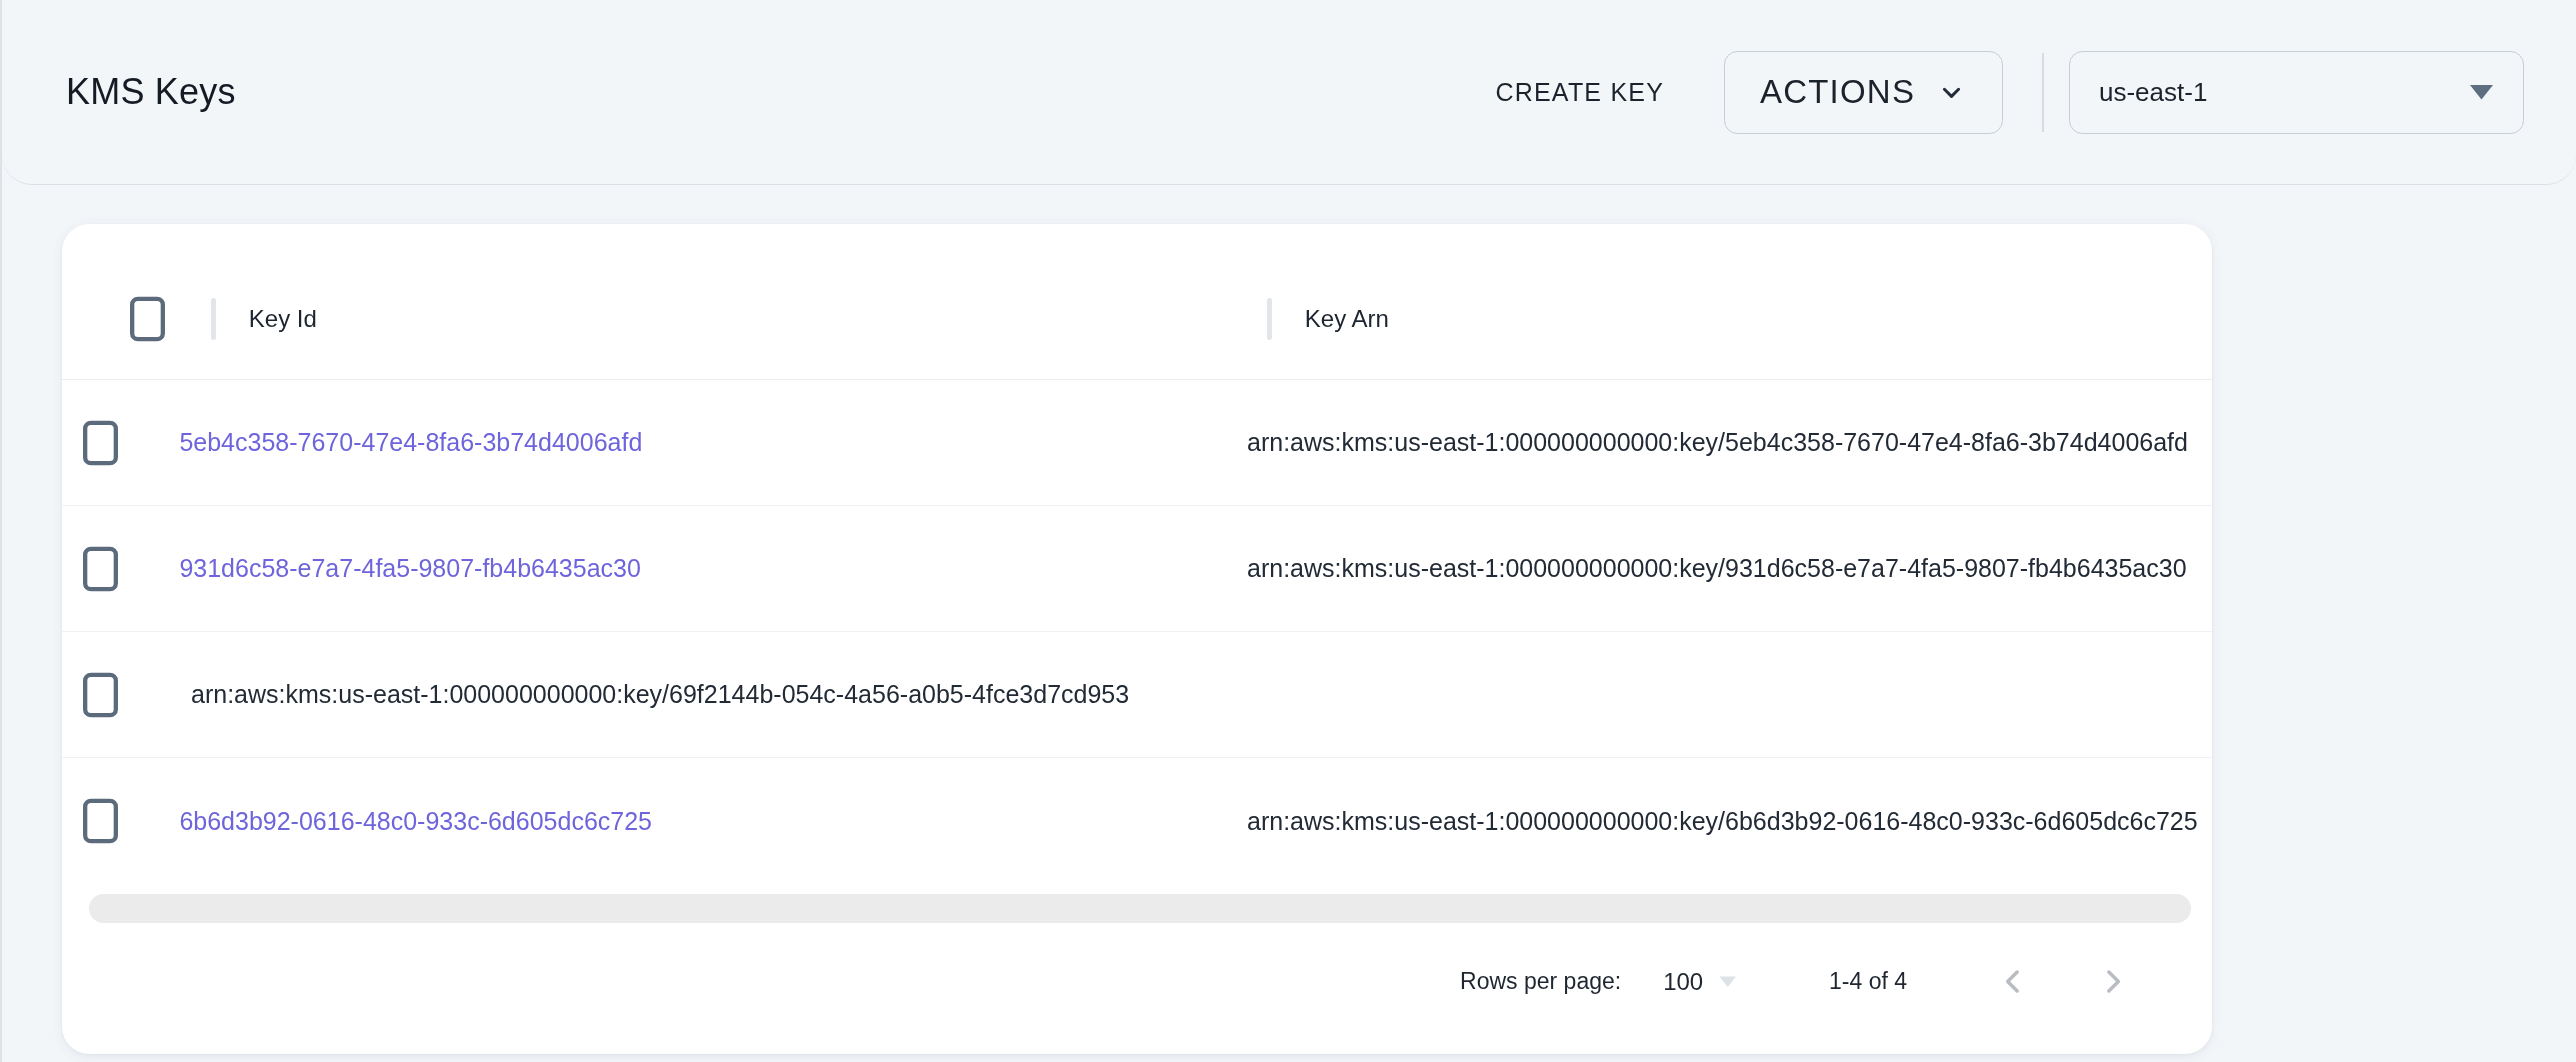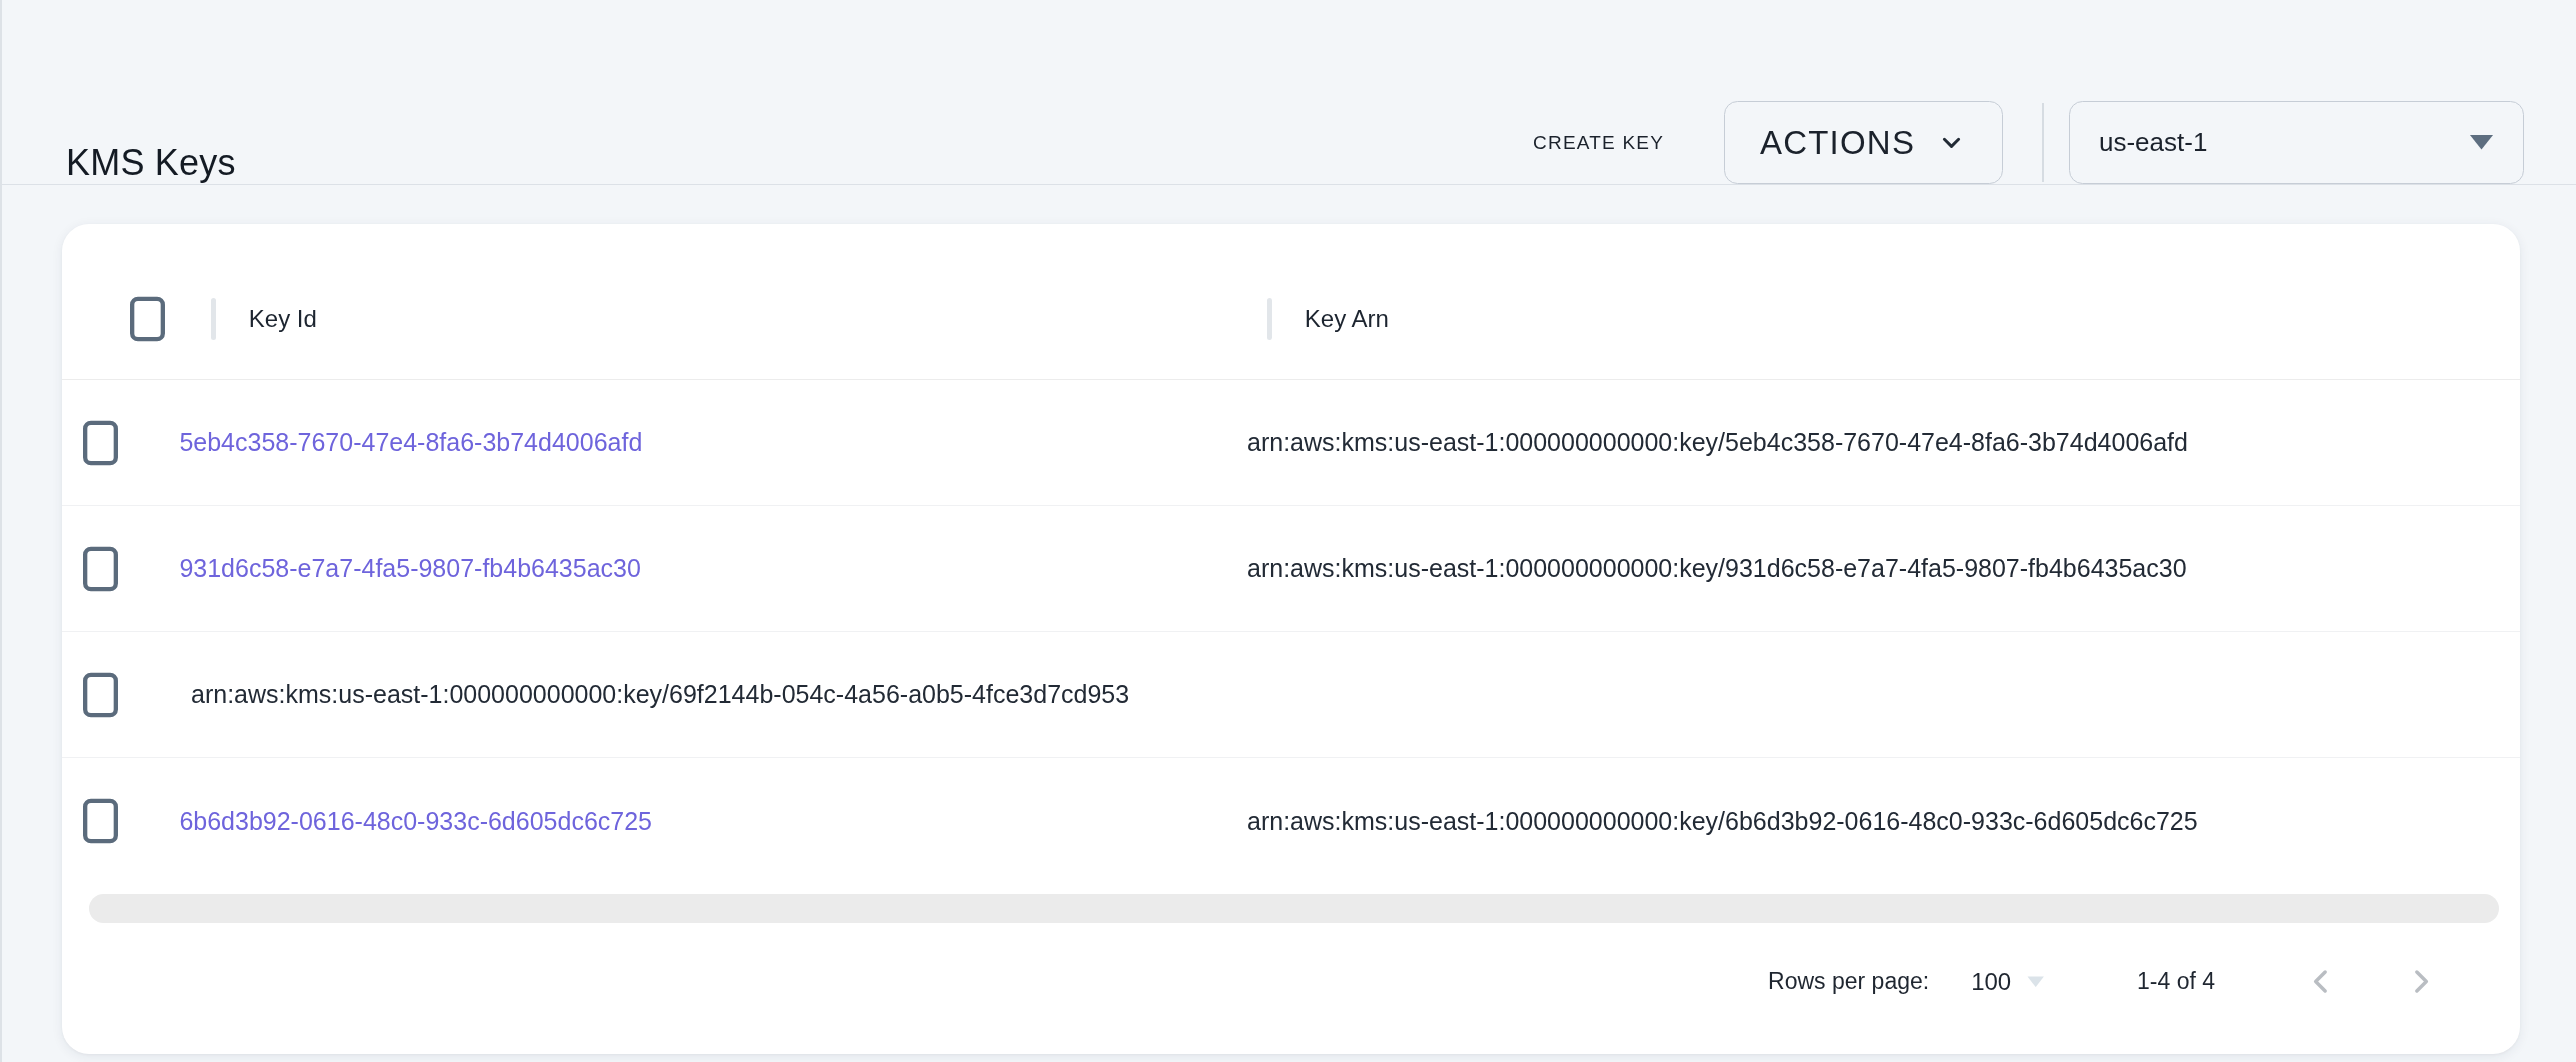--- a/index.html
+++ b/index.html
@@ -8,30 +8,31 @@
     background:#f3f6f9;
     font-family:"Liberation Sans", sans-serif;
     color:#1d2530;
     overflow:hidden;
     border-left:2.9px solid #dde2e7;
   }
 
   
   .app-header {
     height:185px;
-    display:flex; align-items:flex-end;
+    display:flex; align-items:center;
     padding:0 52px 0 64px;
     border-bottom:1.9px solid #dce1e7;
     background:#f3f6f9;
+    border-radius:30px;
   }
   .page-title { font-size:36px; font-weight:400; color:#141b24; letter-spacing:0.2px; }
   .header-spacer { flex:1; }
   .header-controls { display:flex; align-items:center; }
   .text-button {
-    font-size:19px; font-weight:500; letter-spacing:1.2px;
+    font-size:25px; font-weight:500; letter-spacing:1.2px;
     color:#1b222c; background:none; border:none;
     padding:17.4px 23px; cursor:pointer; font-family:inherit;
   }
   .outlined-button {
     display:flex; align-items:center; gap:21px;
     font-size:33px; font-weight:500; letter-spacing:1.2px;
     color:#1b222c; background:transparent;
     border:1.9px solid #c6cdd6; border-radius:13.5px;
     height:83px; padding:0 35px; margin-left:37px;
     cursor:pointer; font-family:inherit;
@@ -43,21 +44,21 @@
     display:flex; align-items:center;
     width:455px; height:83px;
     border:1.9px solid #c6cdd6; border-radius:13.5px;
     padding:0 29px; background:transparent; cursor:pointer;
   }
   .region-select .value { font-size:26px; color:#1b222c; }
   .region-select .caret { margin-left:auto; display:flex; }
 
   
   .card {
-    width:2458px; height:830px;
+    width:2150px; height:830px;
     margin:39px 0 0 60px;
     background:#ffffff;
     border-radius:27px;
     box-shadow:0 2.9px 11.6px rgba(25,45,70,0.07), 0 1px 2.9px rgba(0,0,0,0.04);
     padding-top:35px;
     overflow:hidden;
   }
 
   .grid-row {
     display:grid;

